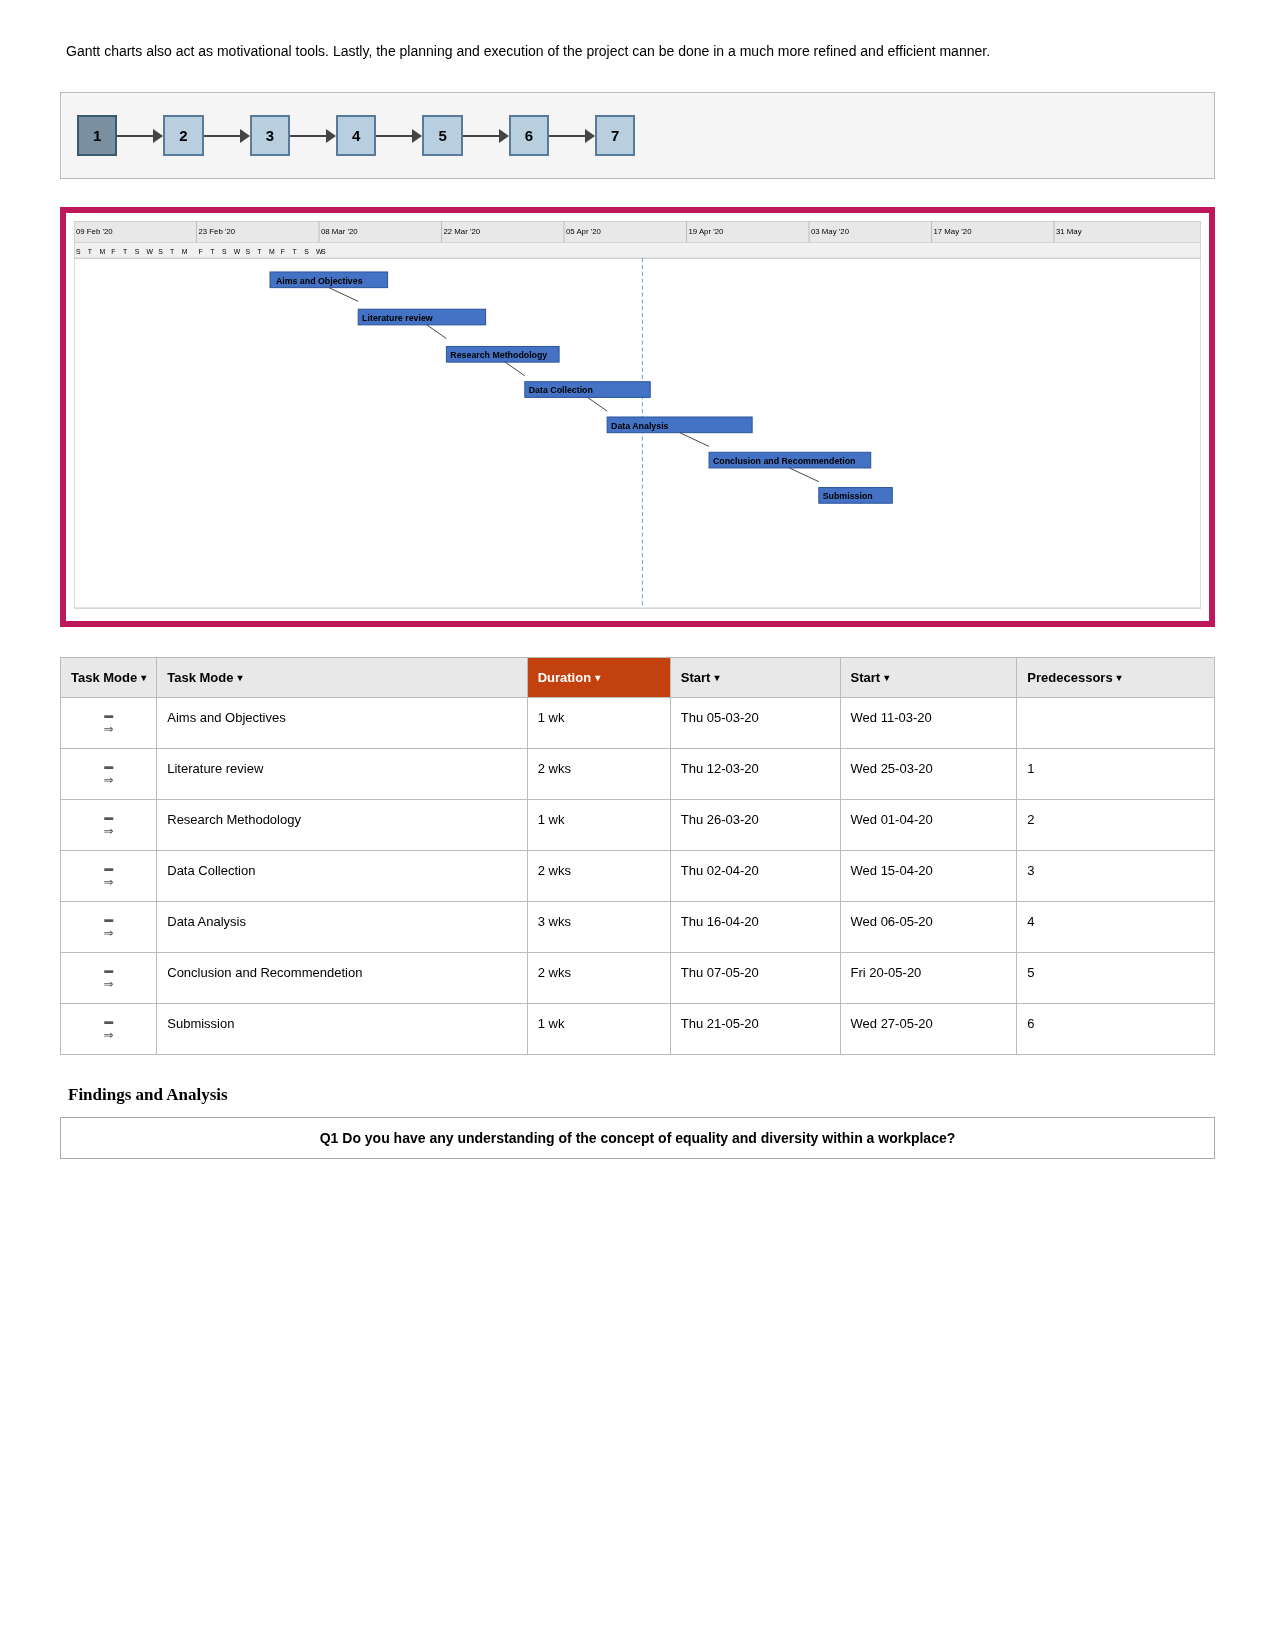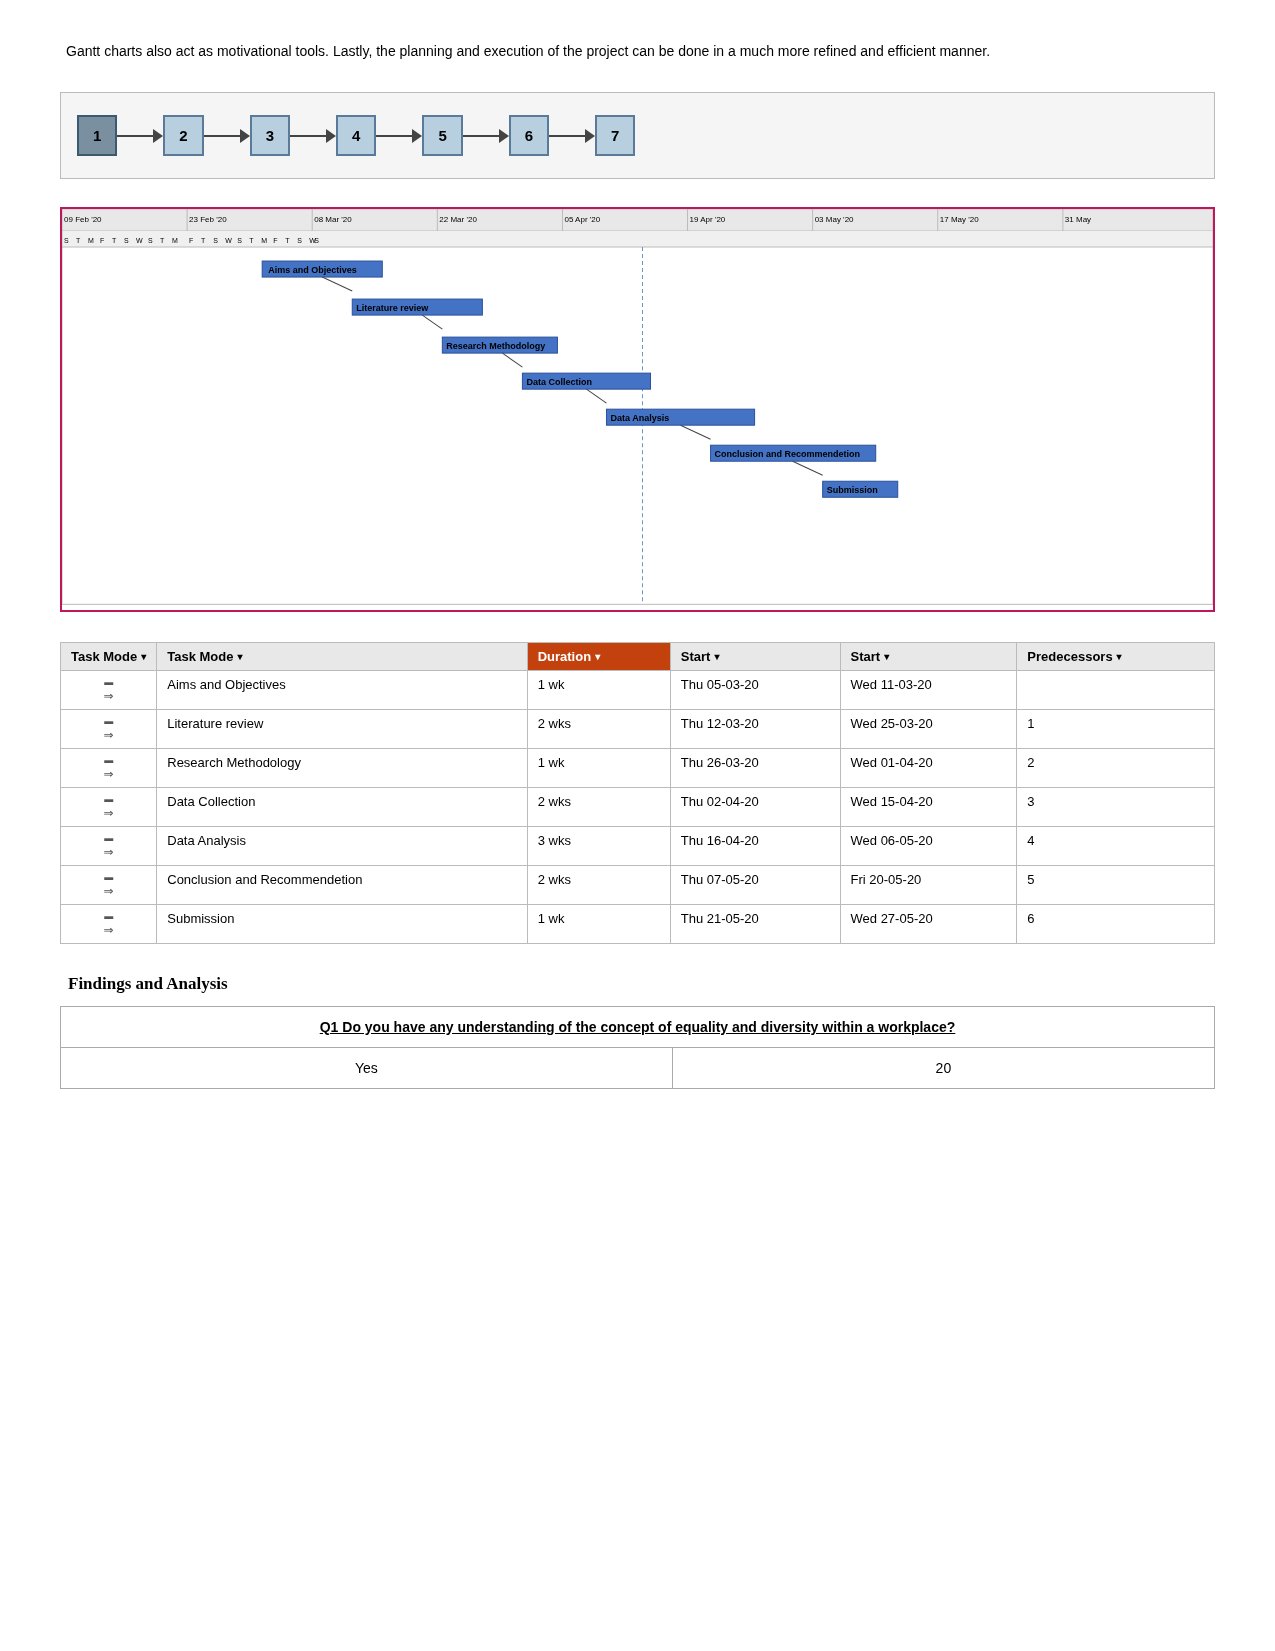--- a/index.html
+++ b/index.html
@@ -22,21 +22,21 @@
 
     
     .task-table {
       width: 100%;
       border-collapse: collapse;
       margin-bottom: 30px;
       font-size: 13px;
     }
     .task-table th, .task-table td {
       border: 1px solid #bbb;
-      padding: 6px 10px;
+      padding: 12px 10px;
       vertical-align: top;
     }
     .task-table th {
       background: #e8e8e8;
       font-weight: bold;
       white-space: nowrap;
     }
     .task-table th.duration-col {
       background: #c2410c;
       color: #fff;
@@ -77,29 +77,28 @@
       border: 1px solid #aaa;
       padding: 12px 20px;
       text-align: center;
     }
     .q1-header {
       font-weight: bold;
       background: #fff;
       text-align: left;
       font-size: 14px;
       padding: 12px 14px;
-      text-decoration: underline;
     }
 
     
     .gantt-visual {
-      border: 2px solid #be185d;
+      border: 6px solid #be185d;
       margin-bottom: 30px;
       background: #fff;
-      padding: 0;
+      padding: 8px;
       overflow: hidden;
     }
 
     .process-flow-wrapper {
       border: 1px solid #bbb;
       padding: 22px 16px;
       margin-bottom: 28px;
       background: #f5f5f5;
       display: flex;
       align-items: center;
@@ -405,19 +404,15 @@
   <h2 class="findings-title">Findings and Analysis</h2>
 
   <table class="q1-table">
     <thead>
       <tr>
         <th colspan="2" class="q1-header">Q1 Do you have any understanding of the concept of equality and diversity within a workplace?</th>
       </tr>
     </thead>
     <tbody id="q1-tbody">
 
-    <tr>
-    <td>Yes</td>
-    <td>20</td>
-  </tr>
       </tbody>
   </table>
 </div>
 
 </body></html>

